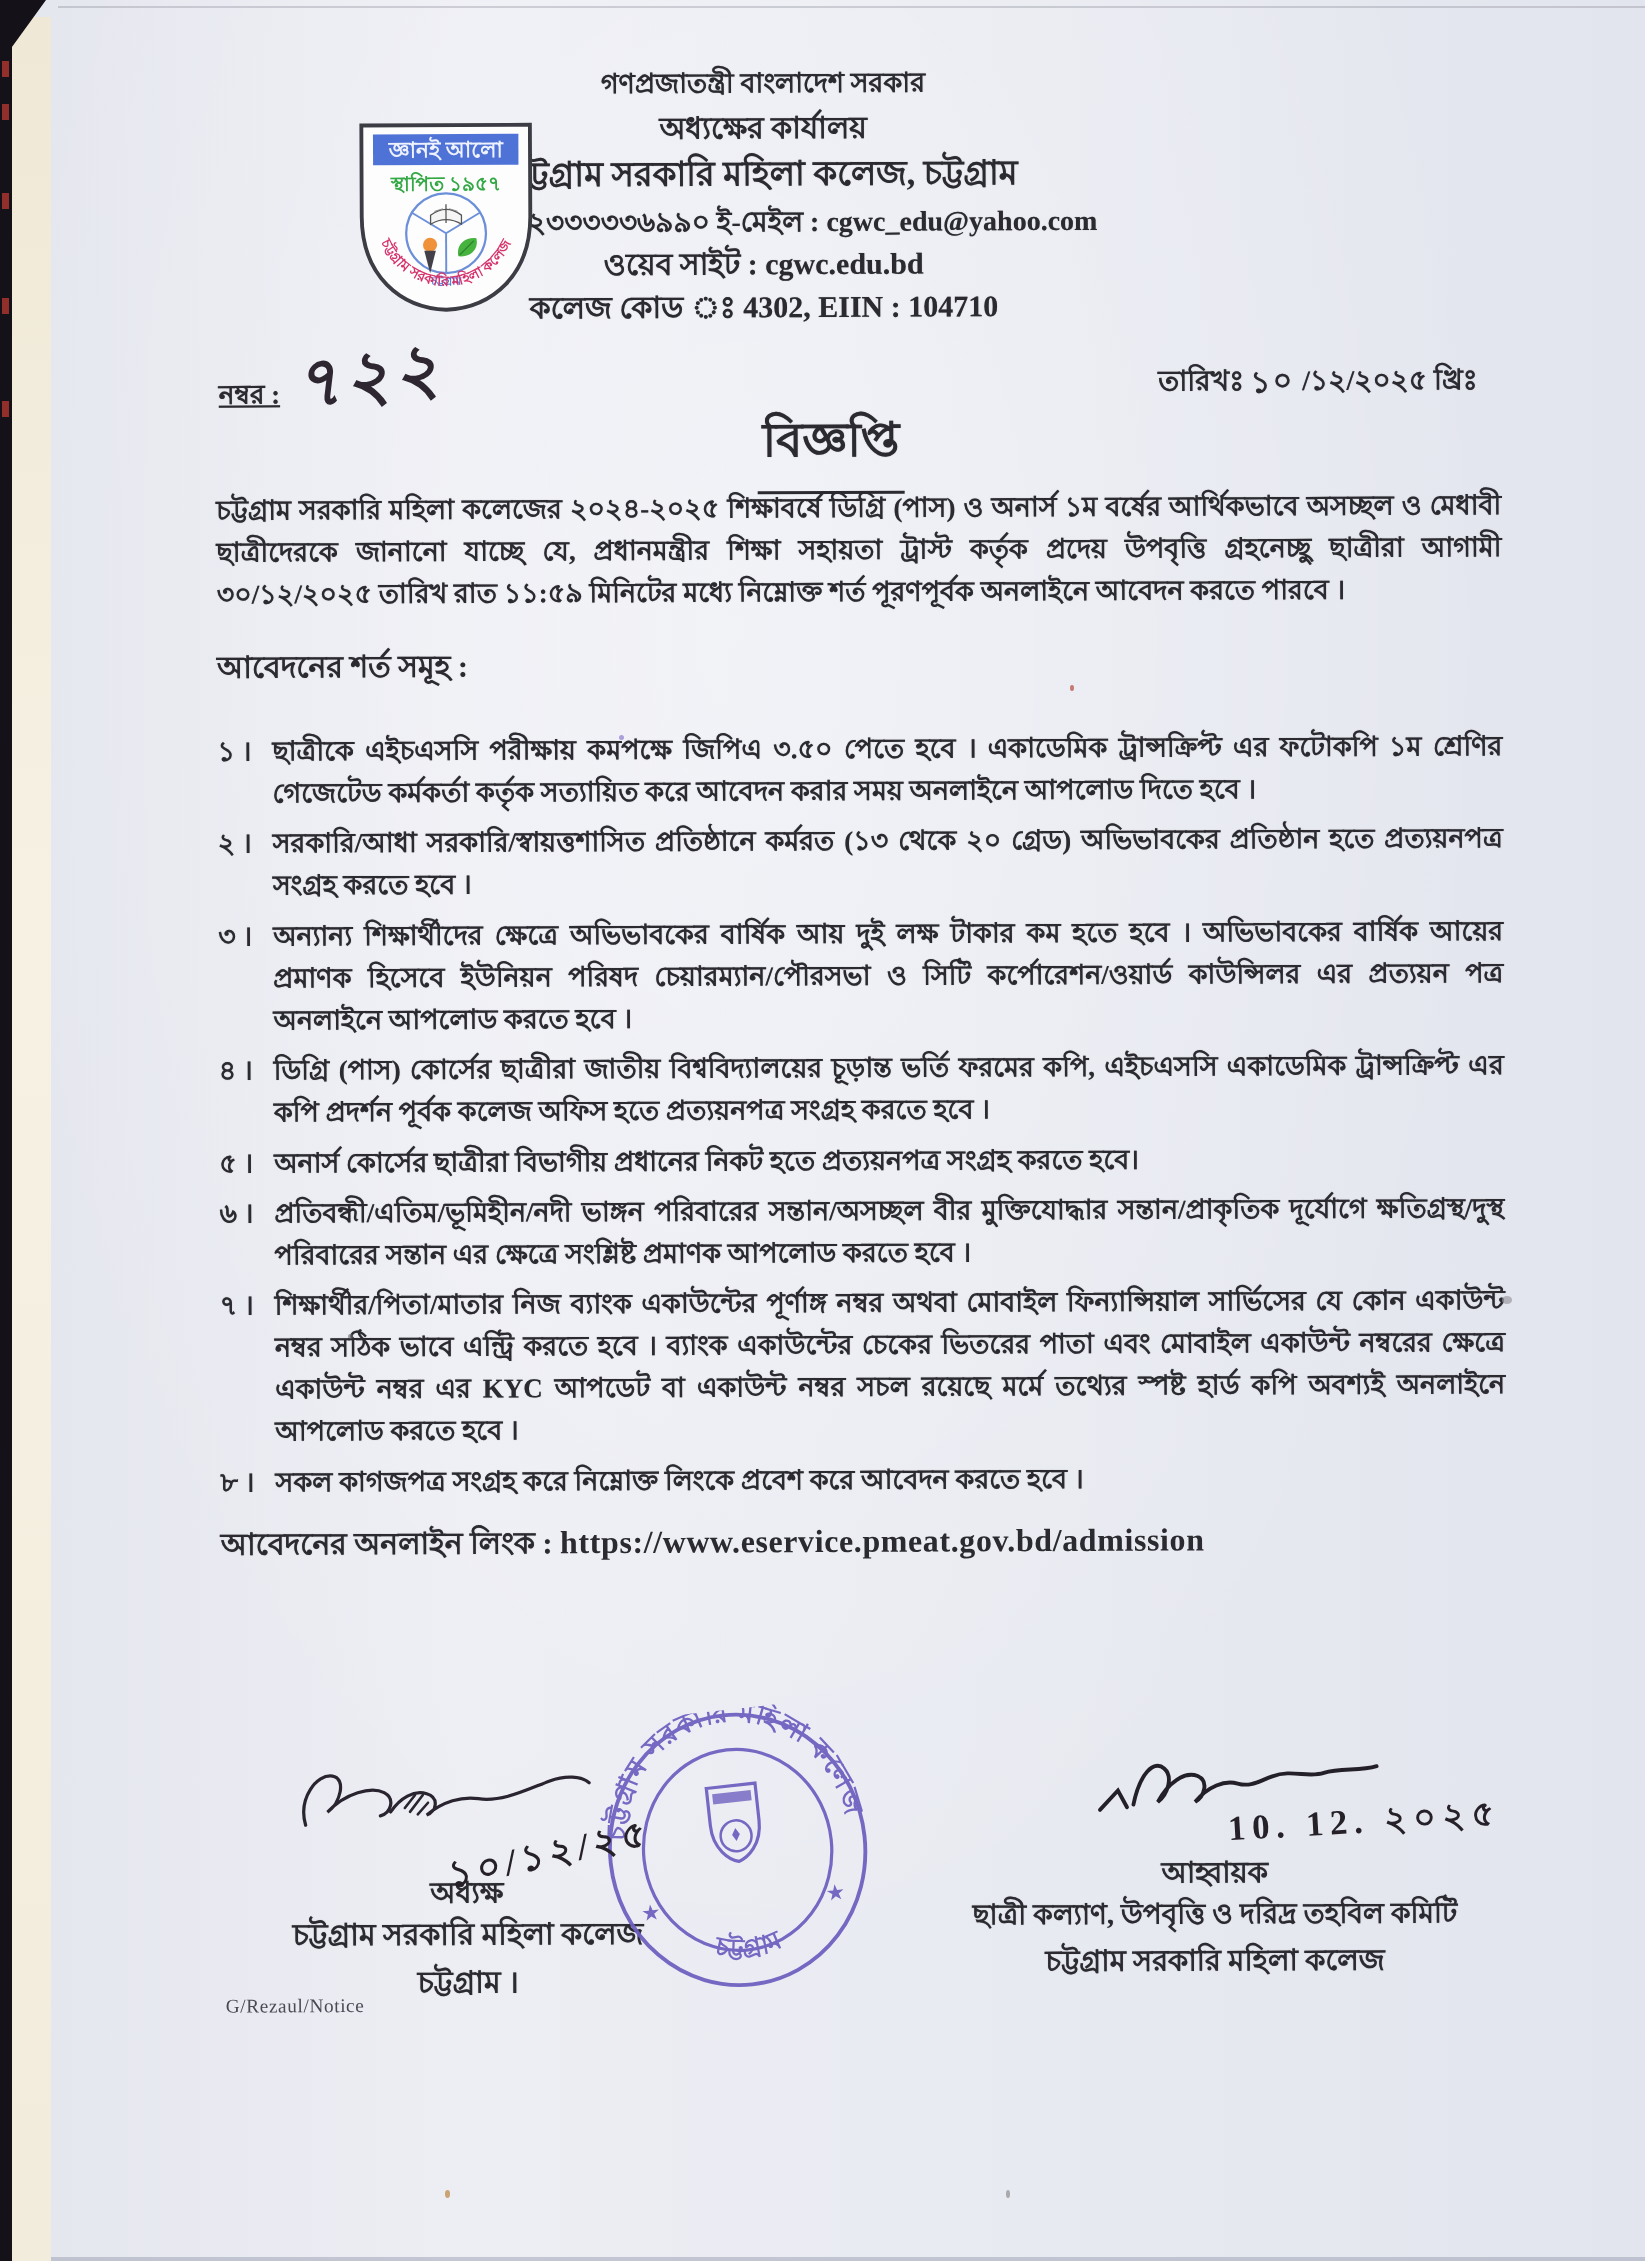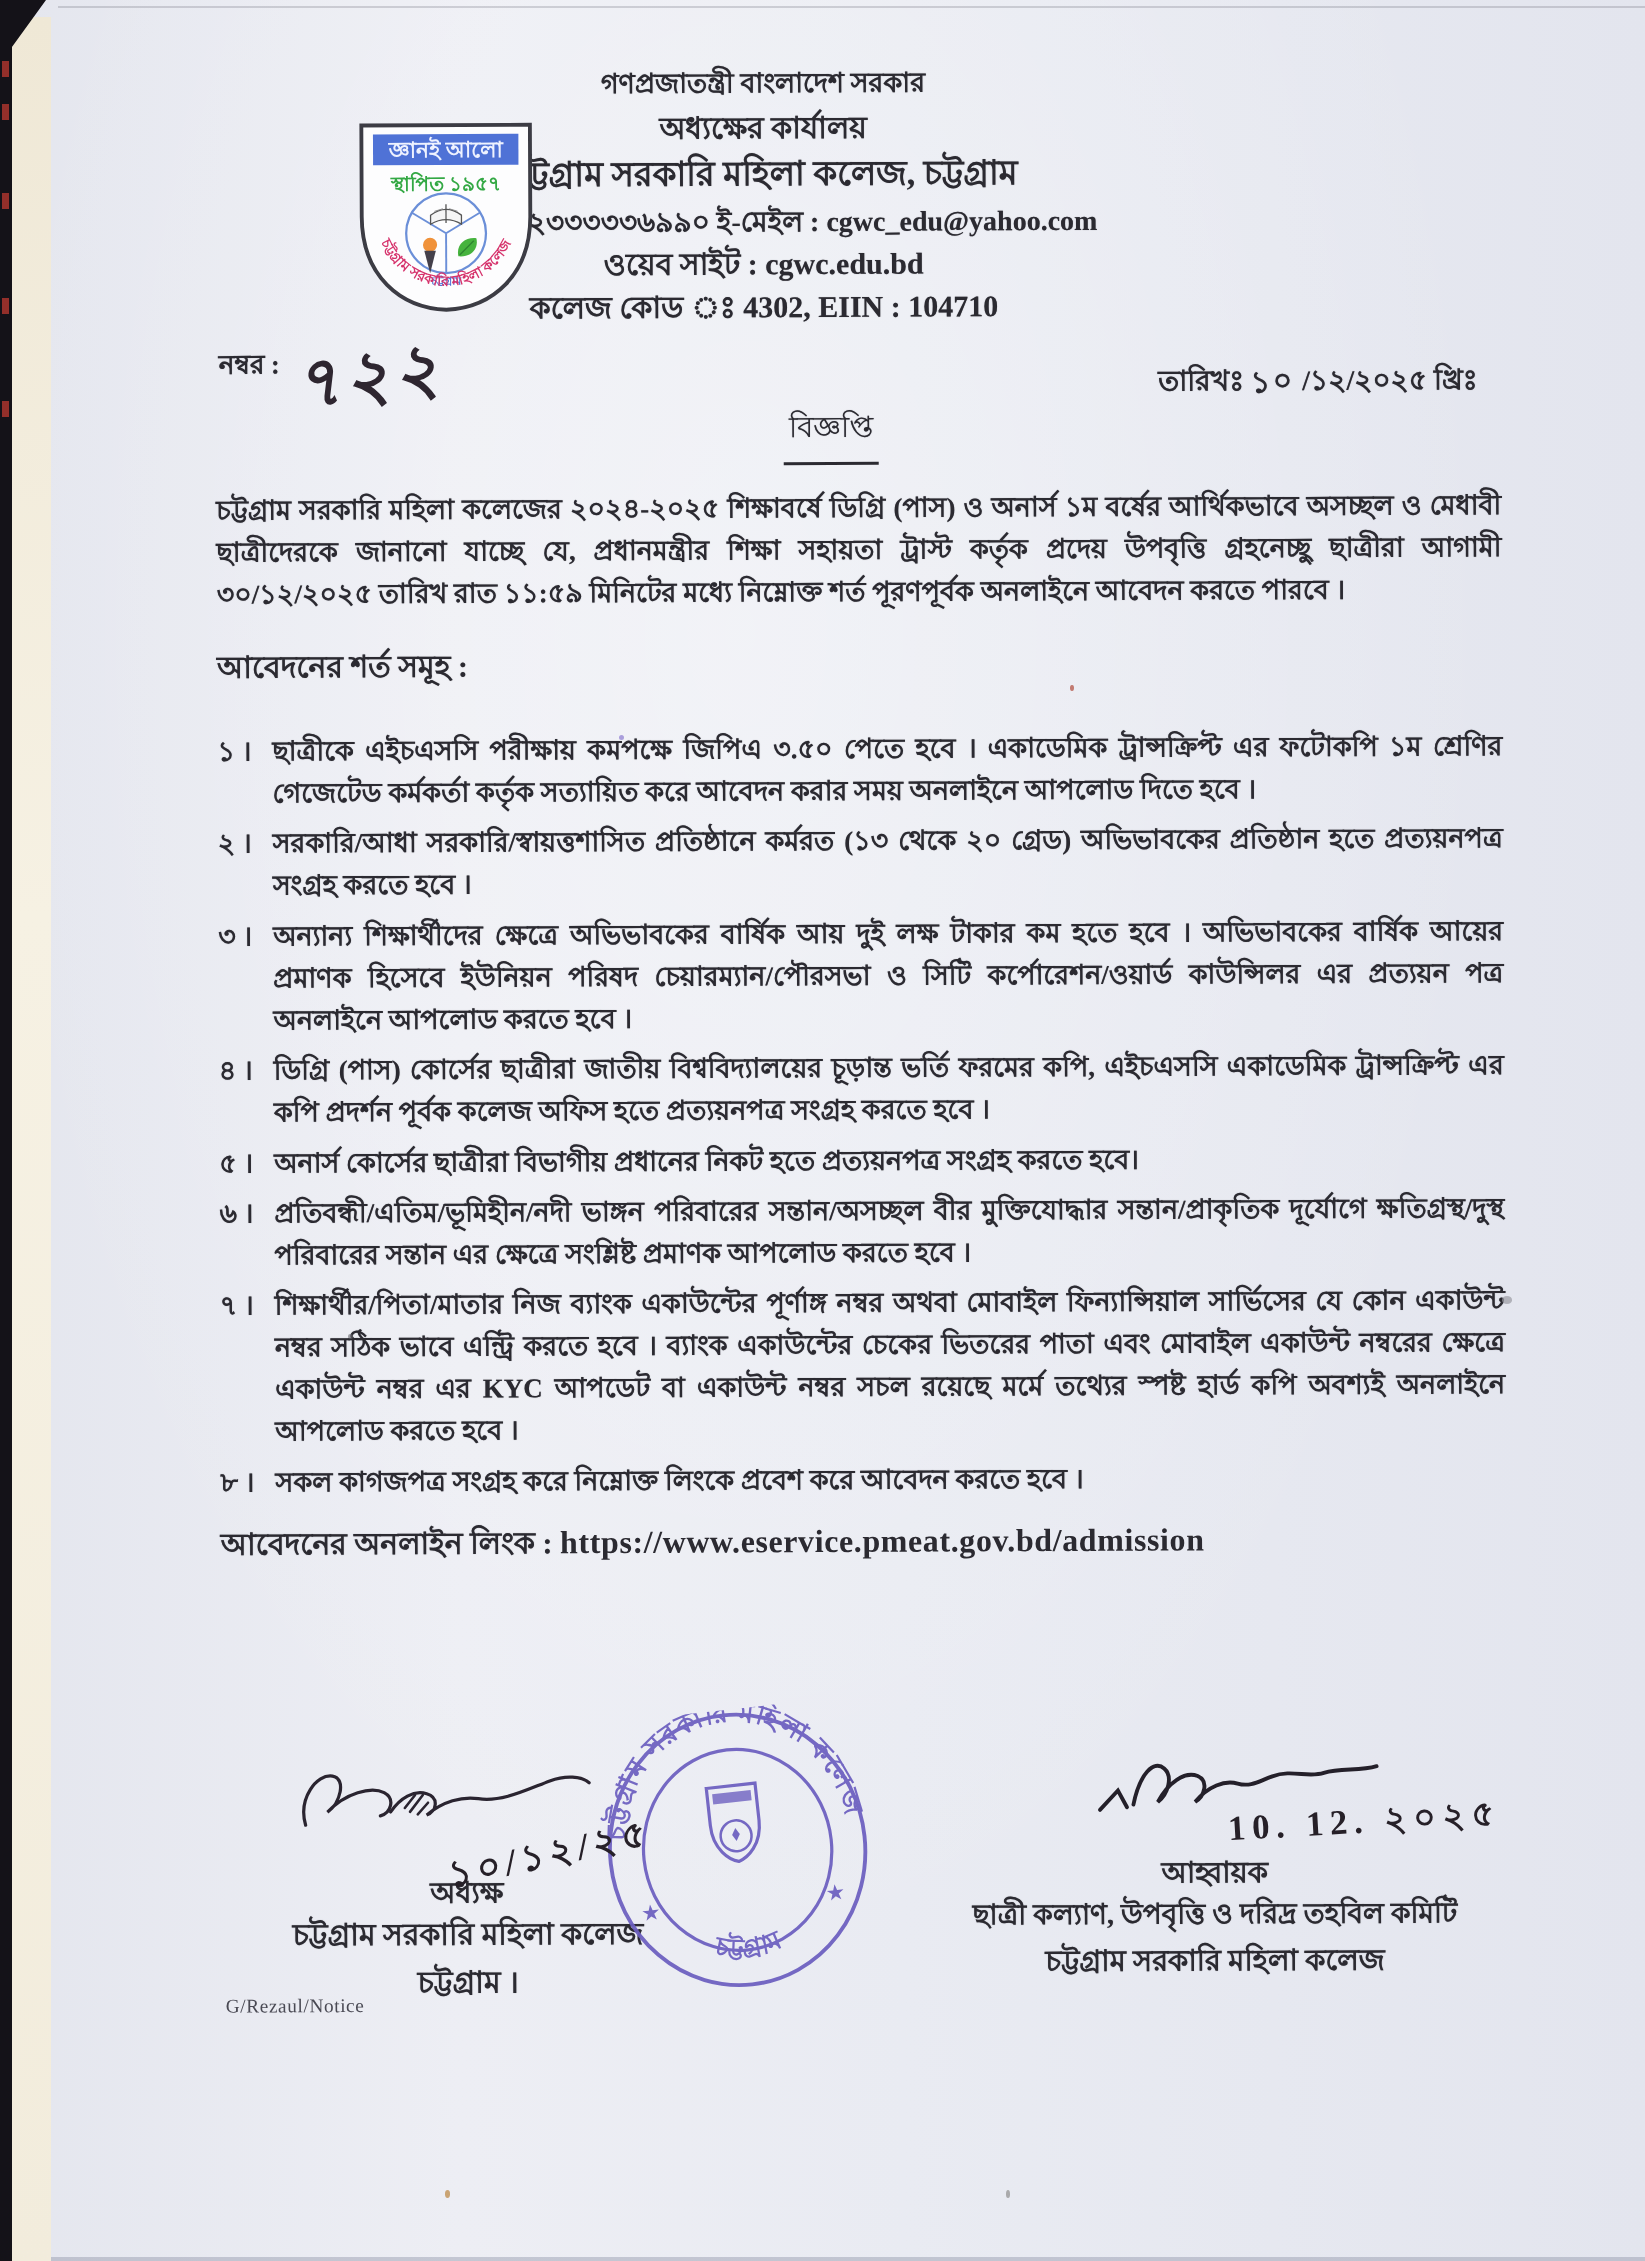--- a/index.html
+++ b/index.html
@@ -27,28 +27,28 @@
   .hdr{position:absolute;left:calc(50% - 55px);top:70px;transform:translateX(-50%);
        width:1096px;text-align:center;line-height:1.0;}
   .hdr .l1{font-size:27px;font-weight:600;margin-bottom:15.5px;}
   .hdr .l2{font-size:30px;font-weight:600;margin-bottom:14px;}
   .hdr .l3{font-size:34px;font-weight:700;margin-bottom:17px;}
   .hdr .l4{font-size:28px;font-weight:600;margin-bottom:13px;}
   .hdr .l5{font-size:30px;font-weight:600;margin-bottom:13px;}
   .hdr .l6{font-size:30px;font-weight:600;}
   .logo{position:absolute;left:358px;top:117px;z-index:2;font-family:Liberation Serif, serif;}
   
-  .memo-label{position:absolute;left:222px;top:342px;font-size:26.4px;font-weight:600;}
+  .memo-label{position:absolute;left:222px;top:372px;font-size:26.4px;font-weight:600;text-decoration:underline;}
   .memo-number{position:absolute;left:298px;top:320px;font-size:70px;font-weight:600;
     color:#2e2630;transform:rotate(-7deg);letter-spacing:3.9px;font-style:italic;}
   .date-line{position:absolute;right:164px;top:358px;font-size:28px;font-weight:600;white-space:nowrap;}
   .date-hand{font-weight:700;font-size:30px;display:inline-block;transform:rotate(-4deg) translateY(1.3px);letter-spacing:2.6px;}
   
   .title{position:absolute;left:calc(50% + 11.6px);top:404px;transform:translateX(-50%);
-    font-size:29px;font-weight:400;border-bottom:3.2px solid #2b2a31;padding:0 5.2px 9px 5.2px;}
+    font-size:47px;font-weight:700;border-bottom:3.2px solid #2b2a31;padding:0 5.2px 9px 5.2px;}
   
   .main{position:absolute;left:219px;top:487px;width:1285px;}
   .intro{font-size:27px;line-height:42px;font-weight:600;text-align:justify;}
   .cond-head{font-size:30px;font-weight:700;margin-top:28px;margin-bottom:36px;}
   .cond{display:flex;margin-bottom:8.4px;}
   .cond .num{flex:0 0 55px;font-size:27px;line-height:42px;font-weight:600;}
   .cond .txt{flex:1;font-size:27px;line-height:42px;font-weight:600;text-align:justify;}
   .linkline{margin-top:17px;font-size:30px;font-weight:700;white-space:nowrap;}
   .linkline .url{font-size:32px;letter-spacing:0.6px;}
   

